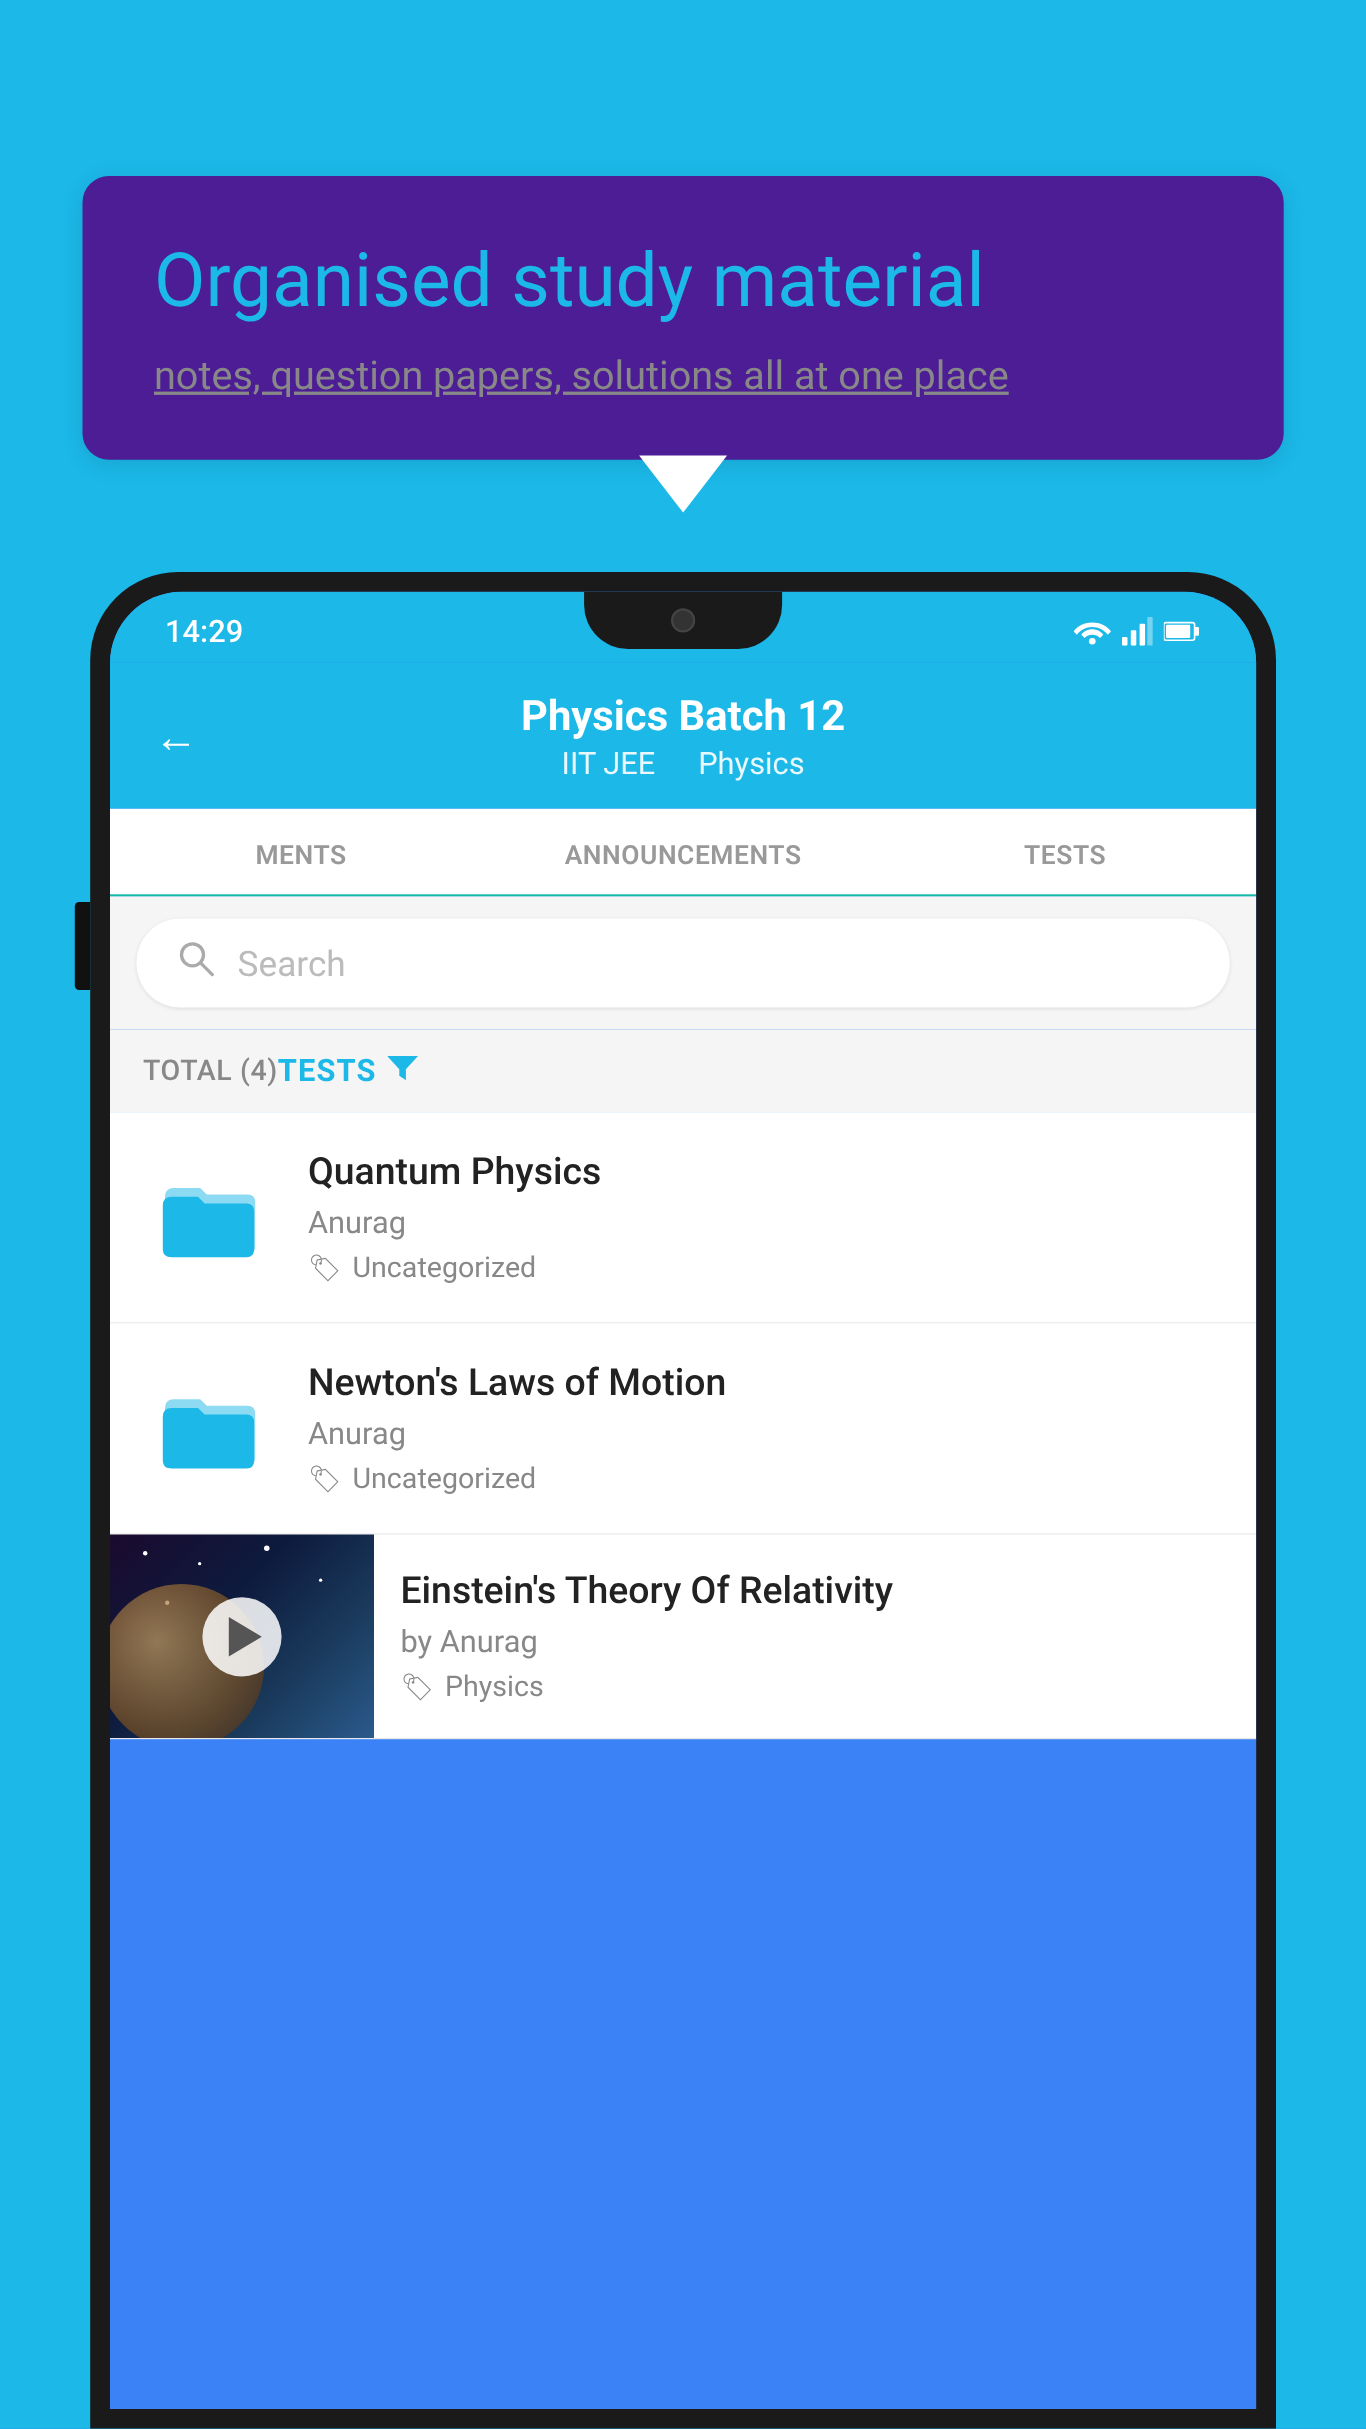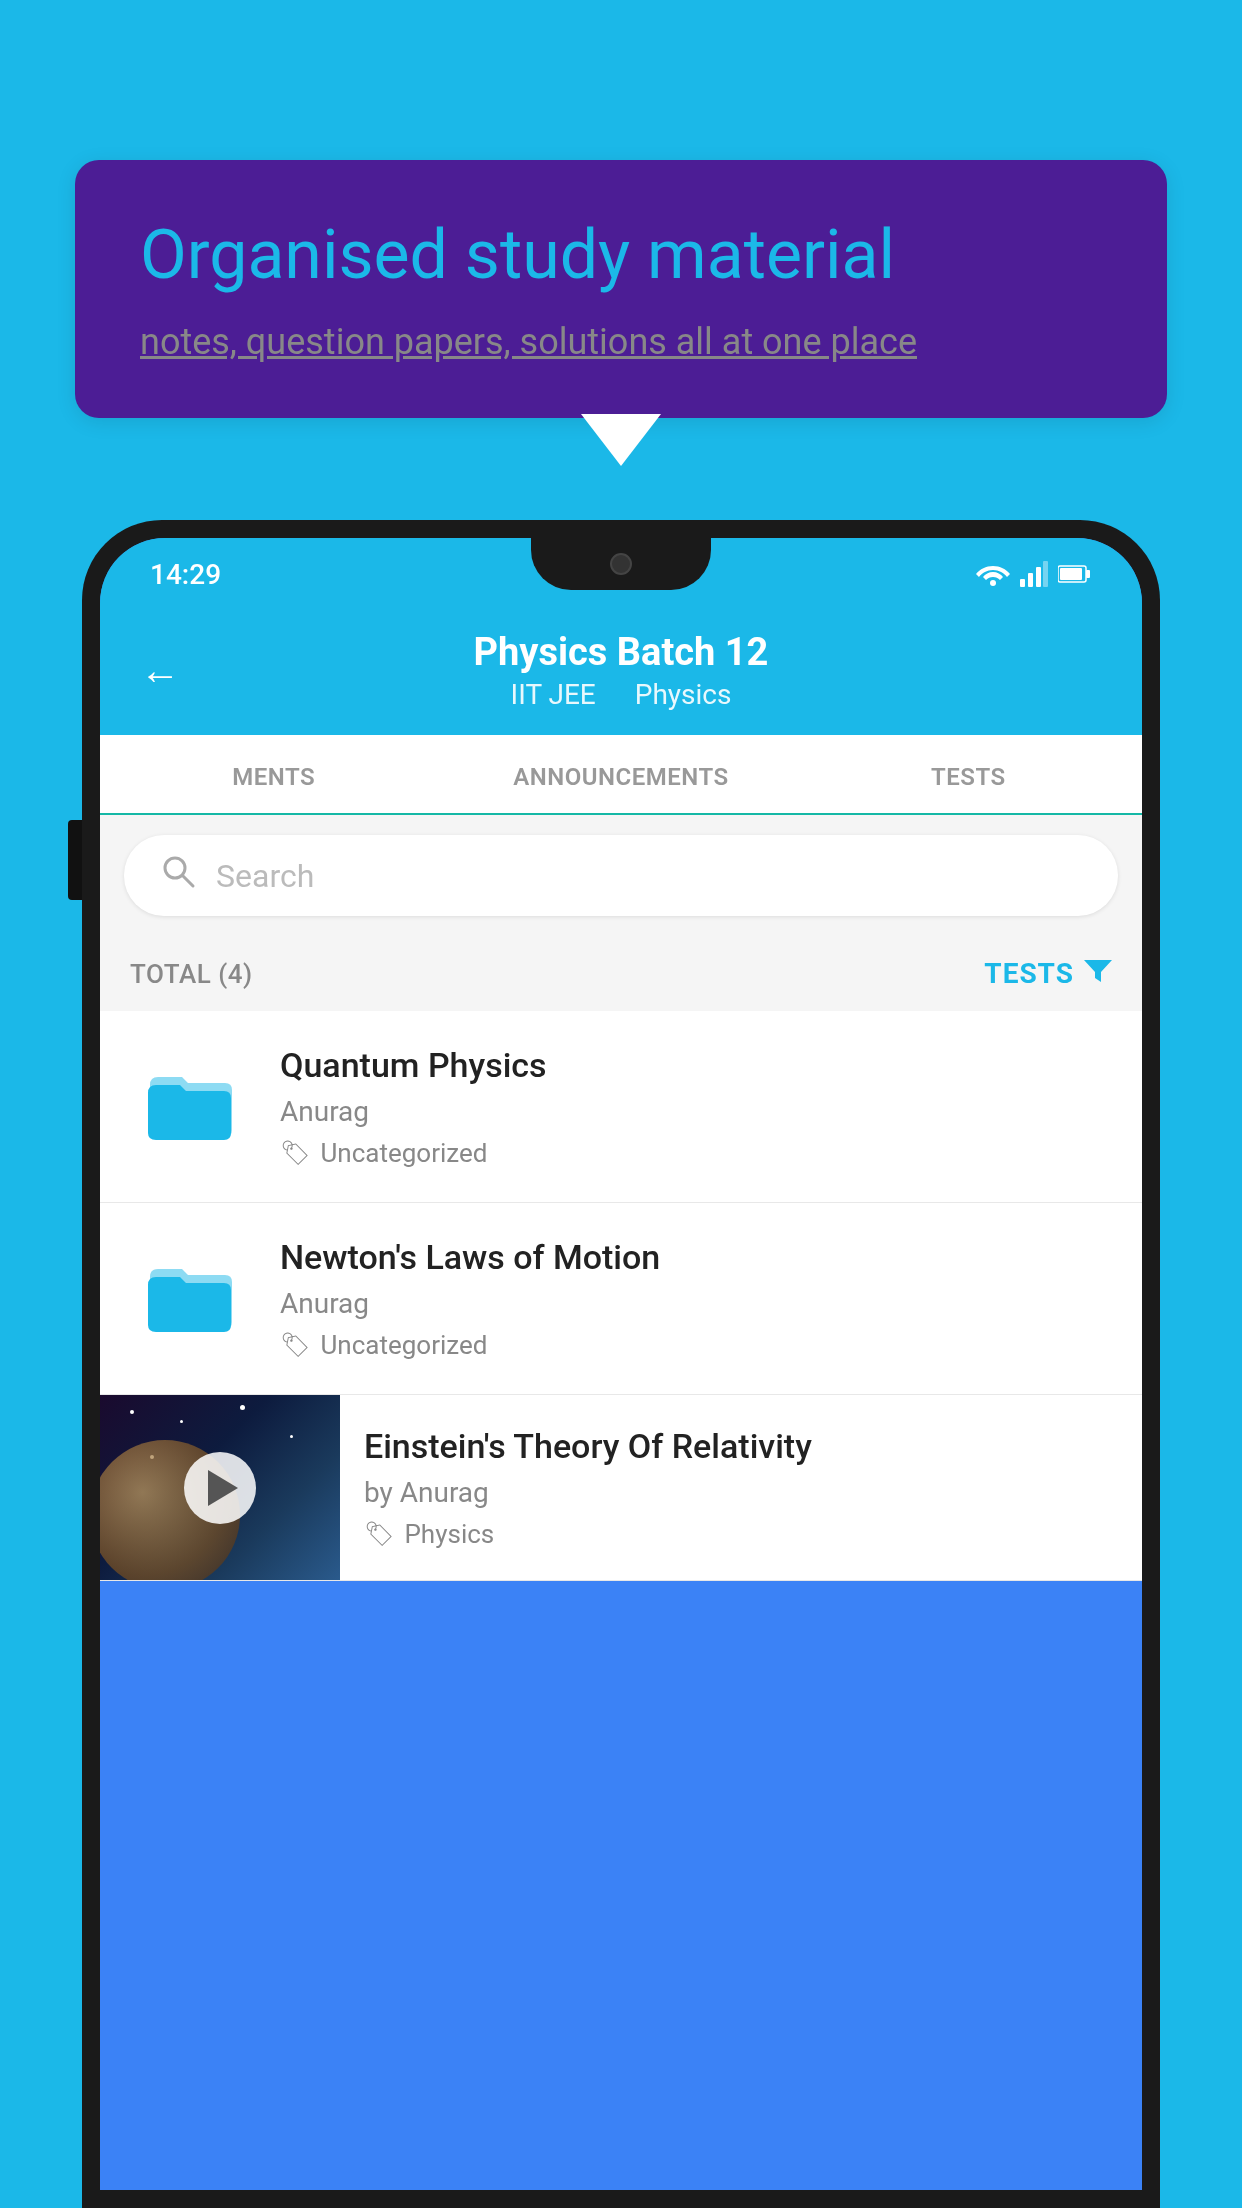--- a/index.html
+++ b/index.html
@@ -237,21 +237,20 @@
     }
 
     .search-text {
       font-size: 32px;
       color: #bbb;
     }
 
     
     .filter-bar {
       display: flex;
-      justify-content: space-between;
       align-items: center;
       padding: 20px 30px;
       background: #f5f5f5;
     }
 
     .total-count {
       font-size: 26px;
       color: #888;
       font-weight: 500;
       letter-spacing: 0.5px;
@@ -267,21 +266,21 @@
       letter-spacing: 1px;
     }
 
     
     .video-list {
       background: white;
     }
 
     .video-item {
       display: flex;
-      align-items: flex-start;
+      align-items: flex-end;
       padding: 34px 30px;
       border-bottom: 1px solid #e8e8e8;
       gap: 30px;
     }
 
     .video-thumbnail {
       width: 120px;
       height: 120px;
       flex-shrink: 0;
       display: flex;

